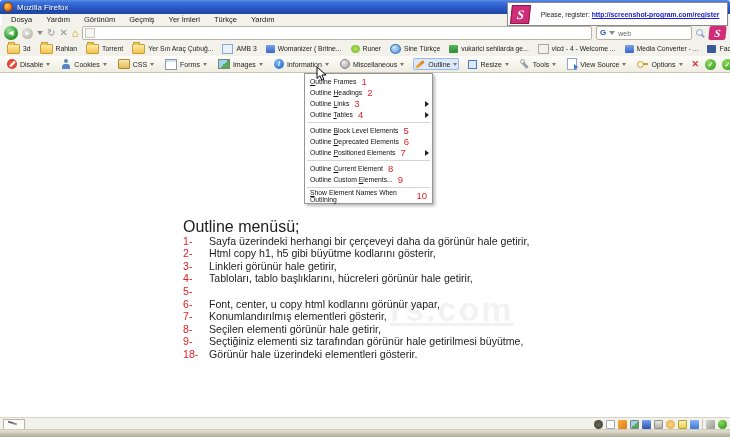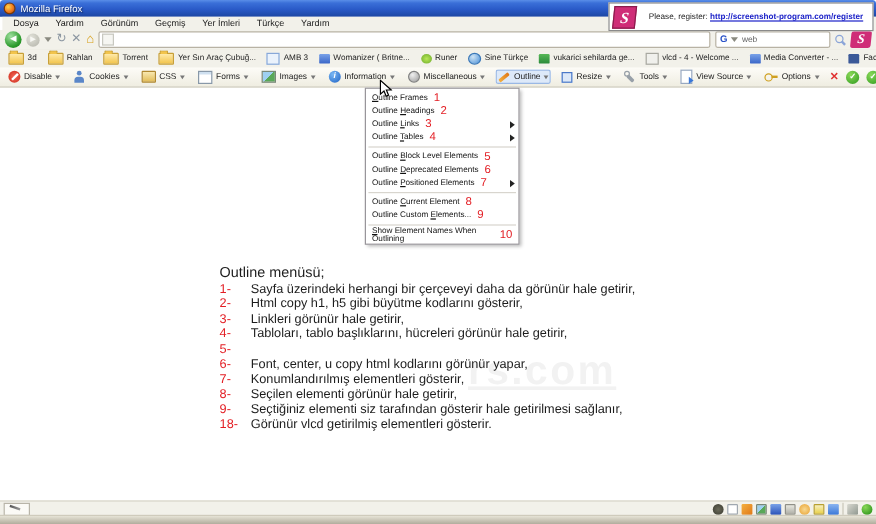--- a/index.html
+++ b/index.html
@@ -112,21 +112,21 @@
     font-size:13px;text-align:center;line-height:17px;transform:skewX(-6deg);}
   .wm-text{flex:1;text-align:center;}
   .wm-line1{font-size:7.6px;font-weight:bold;color:#222;}
   .wm-line2{font-size:6.8px;color:#222;margin-top:1px;}
   .wm-link{color:#1c22c8;text-decoration:underline;font-weight:bold;}
   
   .bg-mark{position:absolute;left:390px;top:290px;font-size:34px;font-weight:bold;
     color:rgba(40,40,40,0.06);letter-spacing:2px;z-index:0;text-decoration:underline;}
   .doc{position:absolute;left:183px;top:221px;width:420px;z-index:1;
     font-size:10.6px;color:#1c1c1c;line-height:12.6px;}
-  .doc-heading{font-size:12px;margin:0 0 1px 0;font-weight:normal;}
+  .doc-heading{font-size:16px;margin:0 0 1px 0;font-weight:normal;}
   .row{display:flex;}
   .row .num{width:26px;flex:none;color:#e31e24;}
   .row .txt{white-space:nowrap;}
   
   .statusbar{position:absolute;left:0;right:0;bottom:7px;height:12px;background:#f2f1ea;
     border-top:1px solid #d8d5c8;display:flex;align-items:center;padding:0 3px;gap:4px;}
   .st-box{width:20px;height:9px;border:1px solid #b8b4a8;background:#fbfaf6;position:relative;flex:none;}
   .st-box::after{content:"";position:absolute;left:4px;top:2px;width:9px;height:2px;
     background:linear-gradient(90deg,#555,#999);transform:rotate(18deg);}
   .st-right{margin-left:auto;display:flex;align-items:center;gap:3px;}
@@ -396,25 +396,25 @@
     <div class="row">
         <span class="num">7-</span>
         <span class="txt">Konumlandırılmış elementleri gösterir,</span>
       </div>
     <div class="row">
         <span class="num">8-</span>
         <span class="txt">Seçilen elementi görünür hale getirir,</span>
       </div>
     <div class="row">
         <span class="num">9-</span>
-        <span class="txt">Seçtiğiniz elementi siz tarafından gösterir hale getirilmesi sağlanır,</span>
+        <span class="txt">Seçtiğiniz elementi siz tarafından görünür hale getirilmesi büyütme,</span>
       </div>
     <div class="row">
         <span class="num">18-</span>
-        <span class="txt">Görünür vlcd getirilmiş elementleri gösterir.</span>
+        <span class="txt">Görünür hale üzerindeki elementleri gösterir.</span>
       </div>
   </div>
 
   <div class="statusbar">
     <span class="st-box"></span>
     <span class="st-right">
       <span class="sic s-bug"></span>
       <span class="sic s-page"></span>
       <span class="sic s-pencil"></span>
       <span class="sic s-image"></span>

